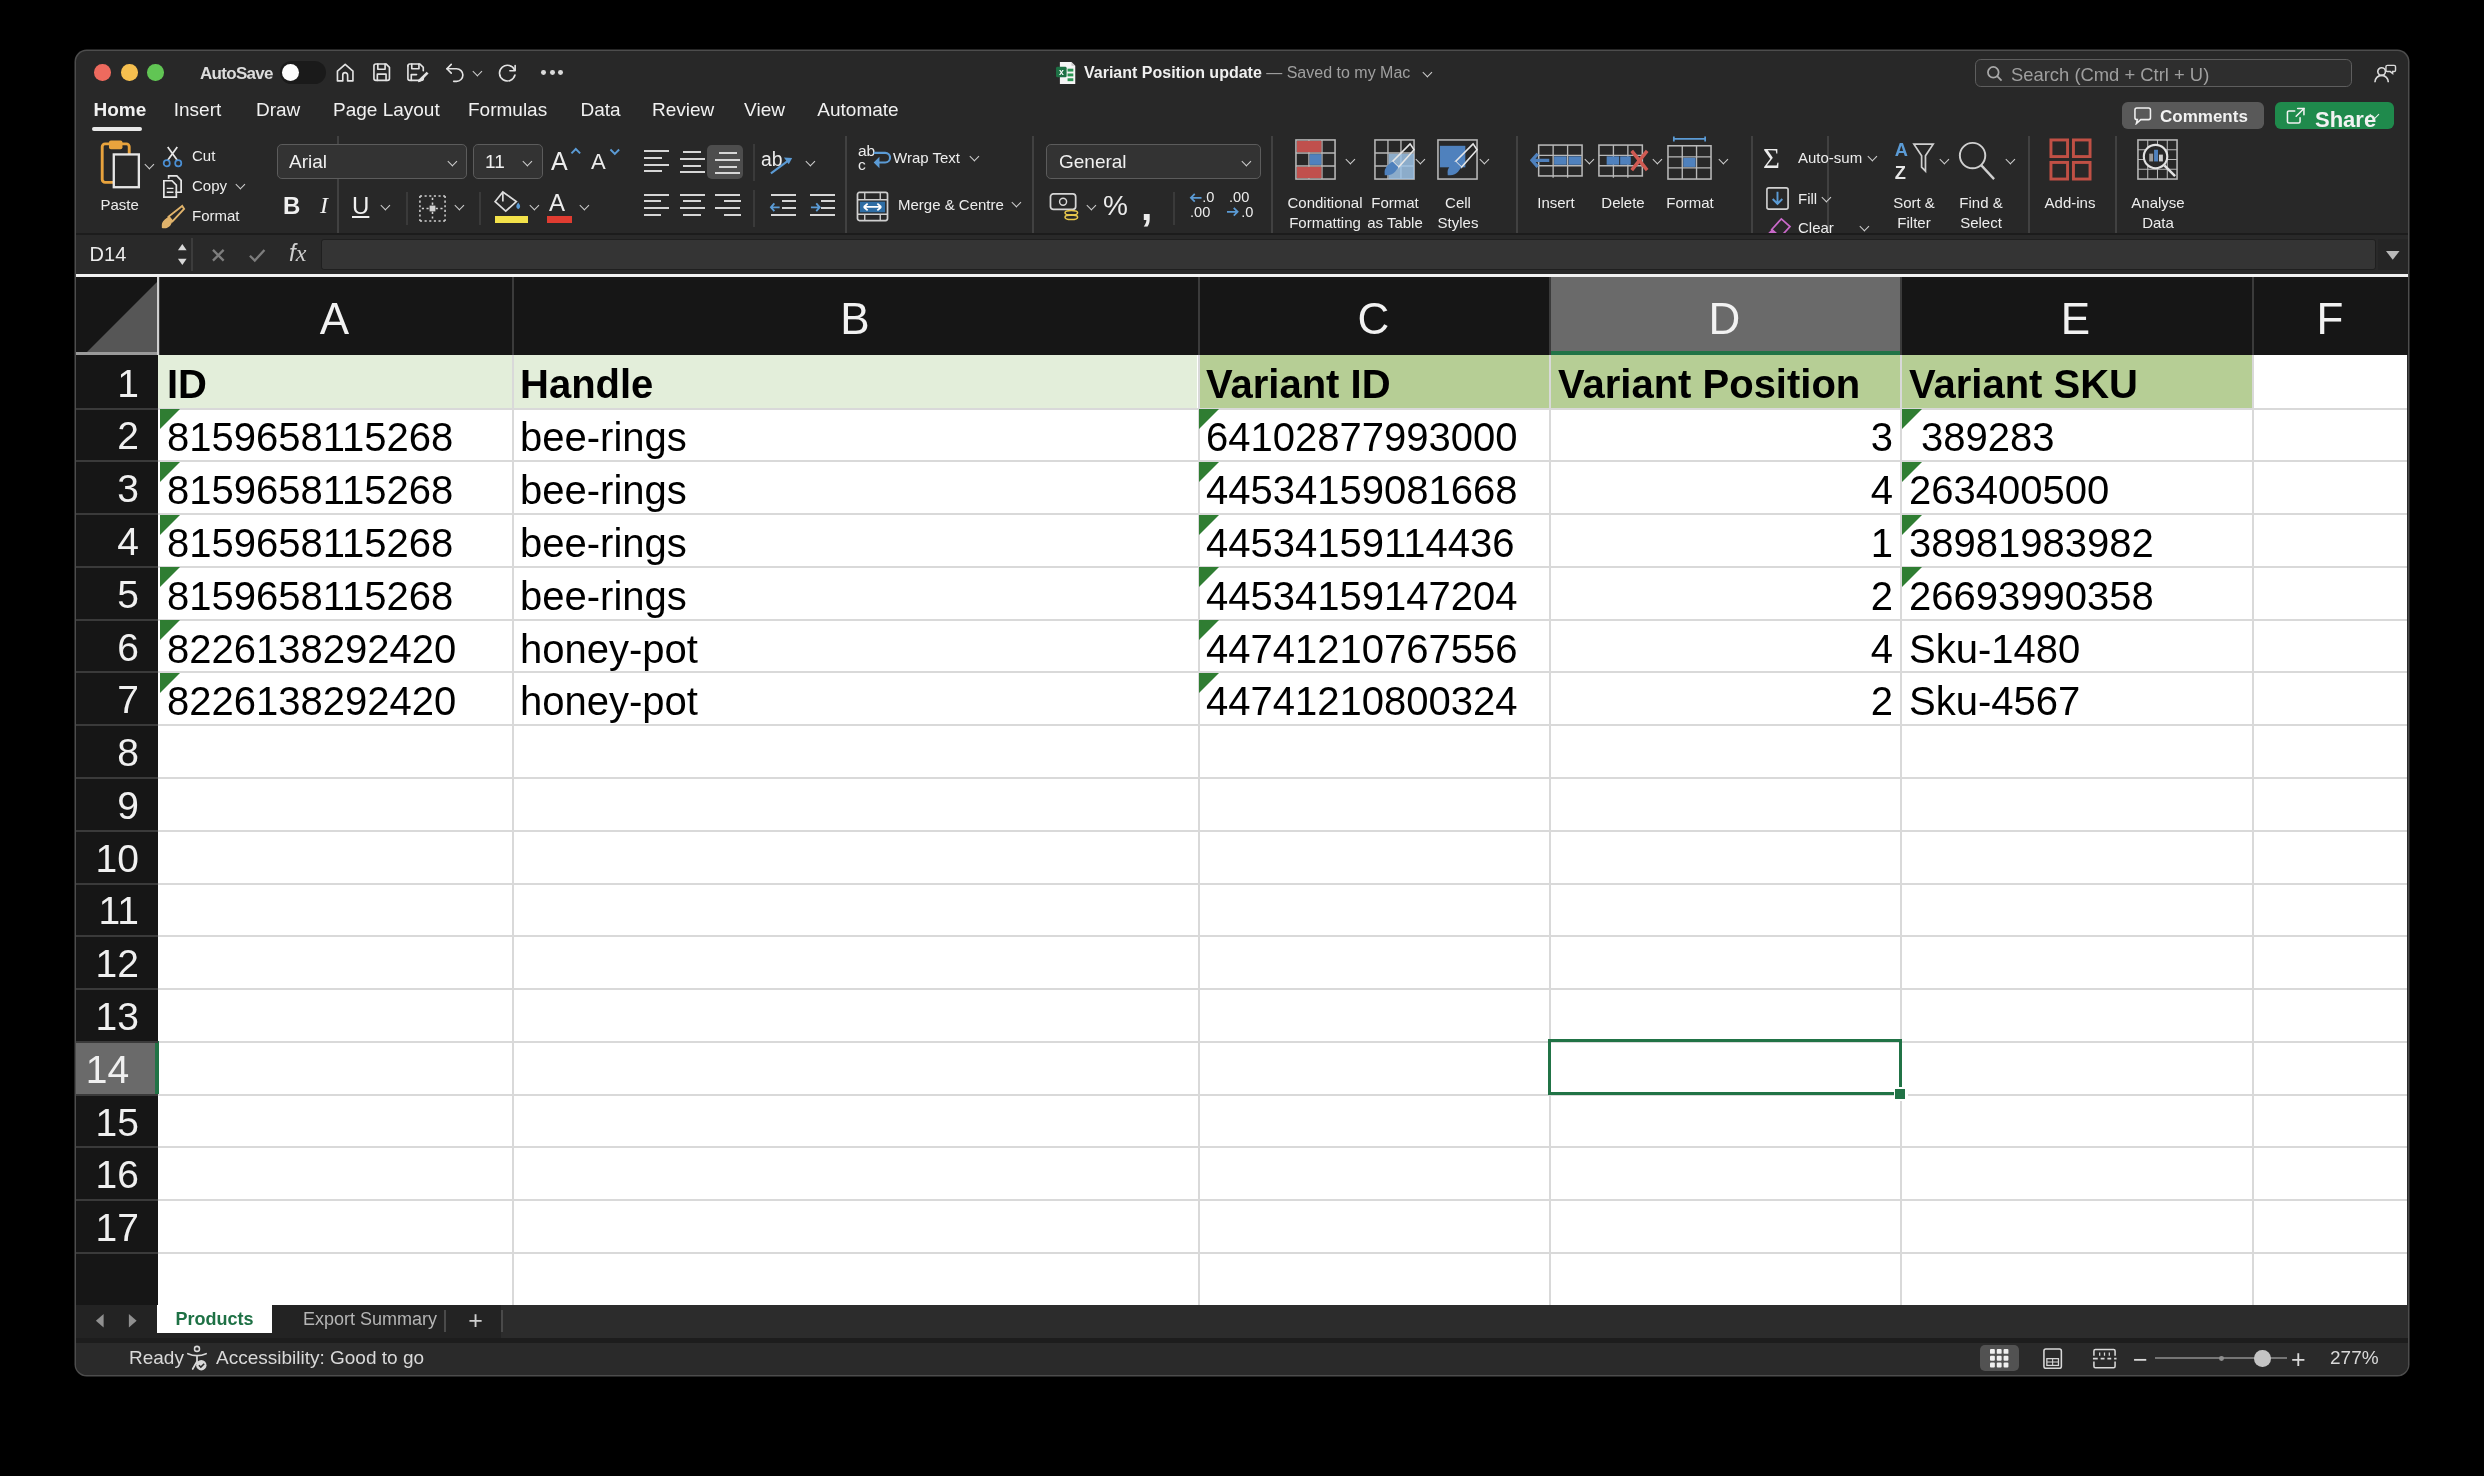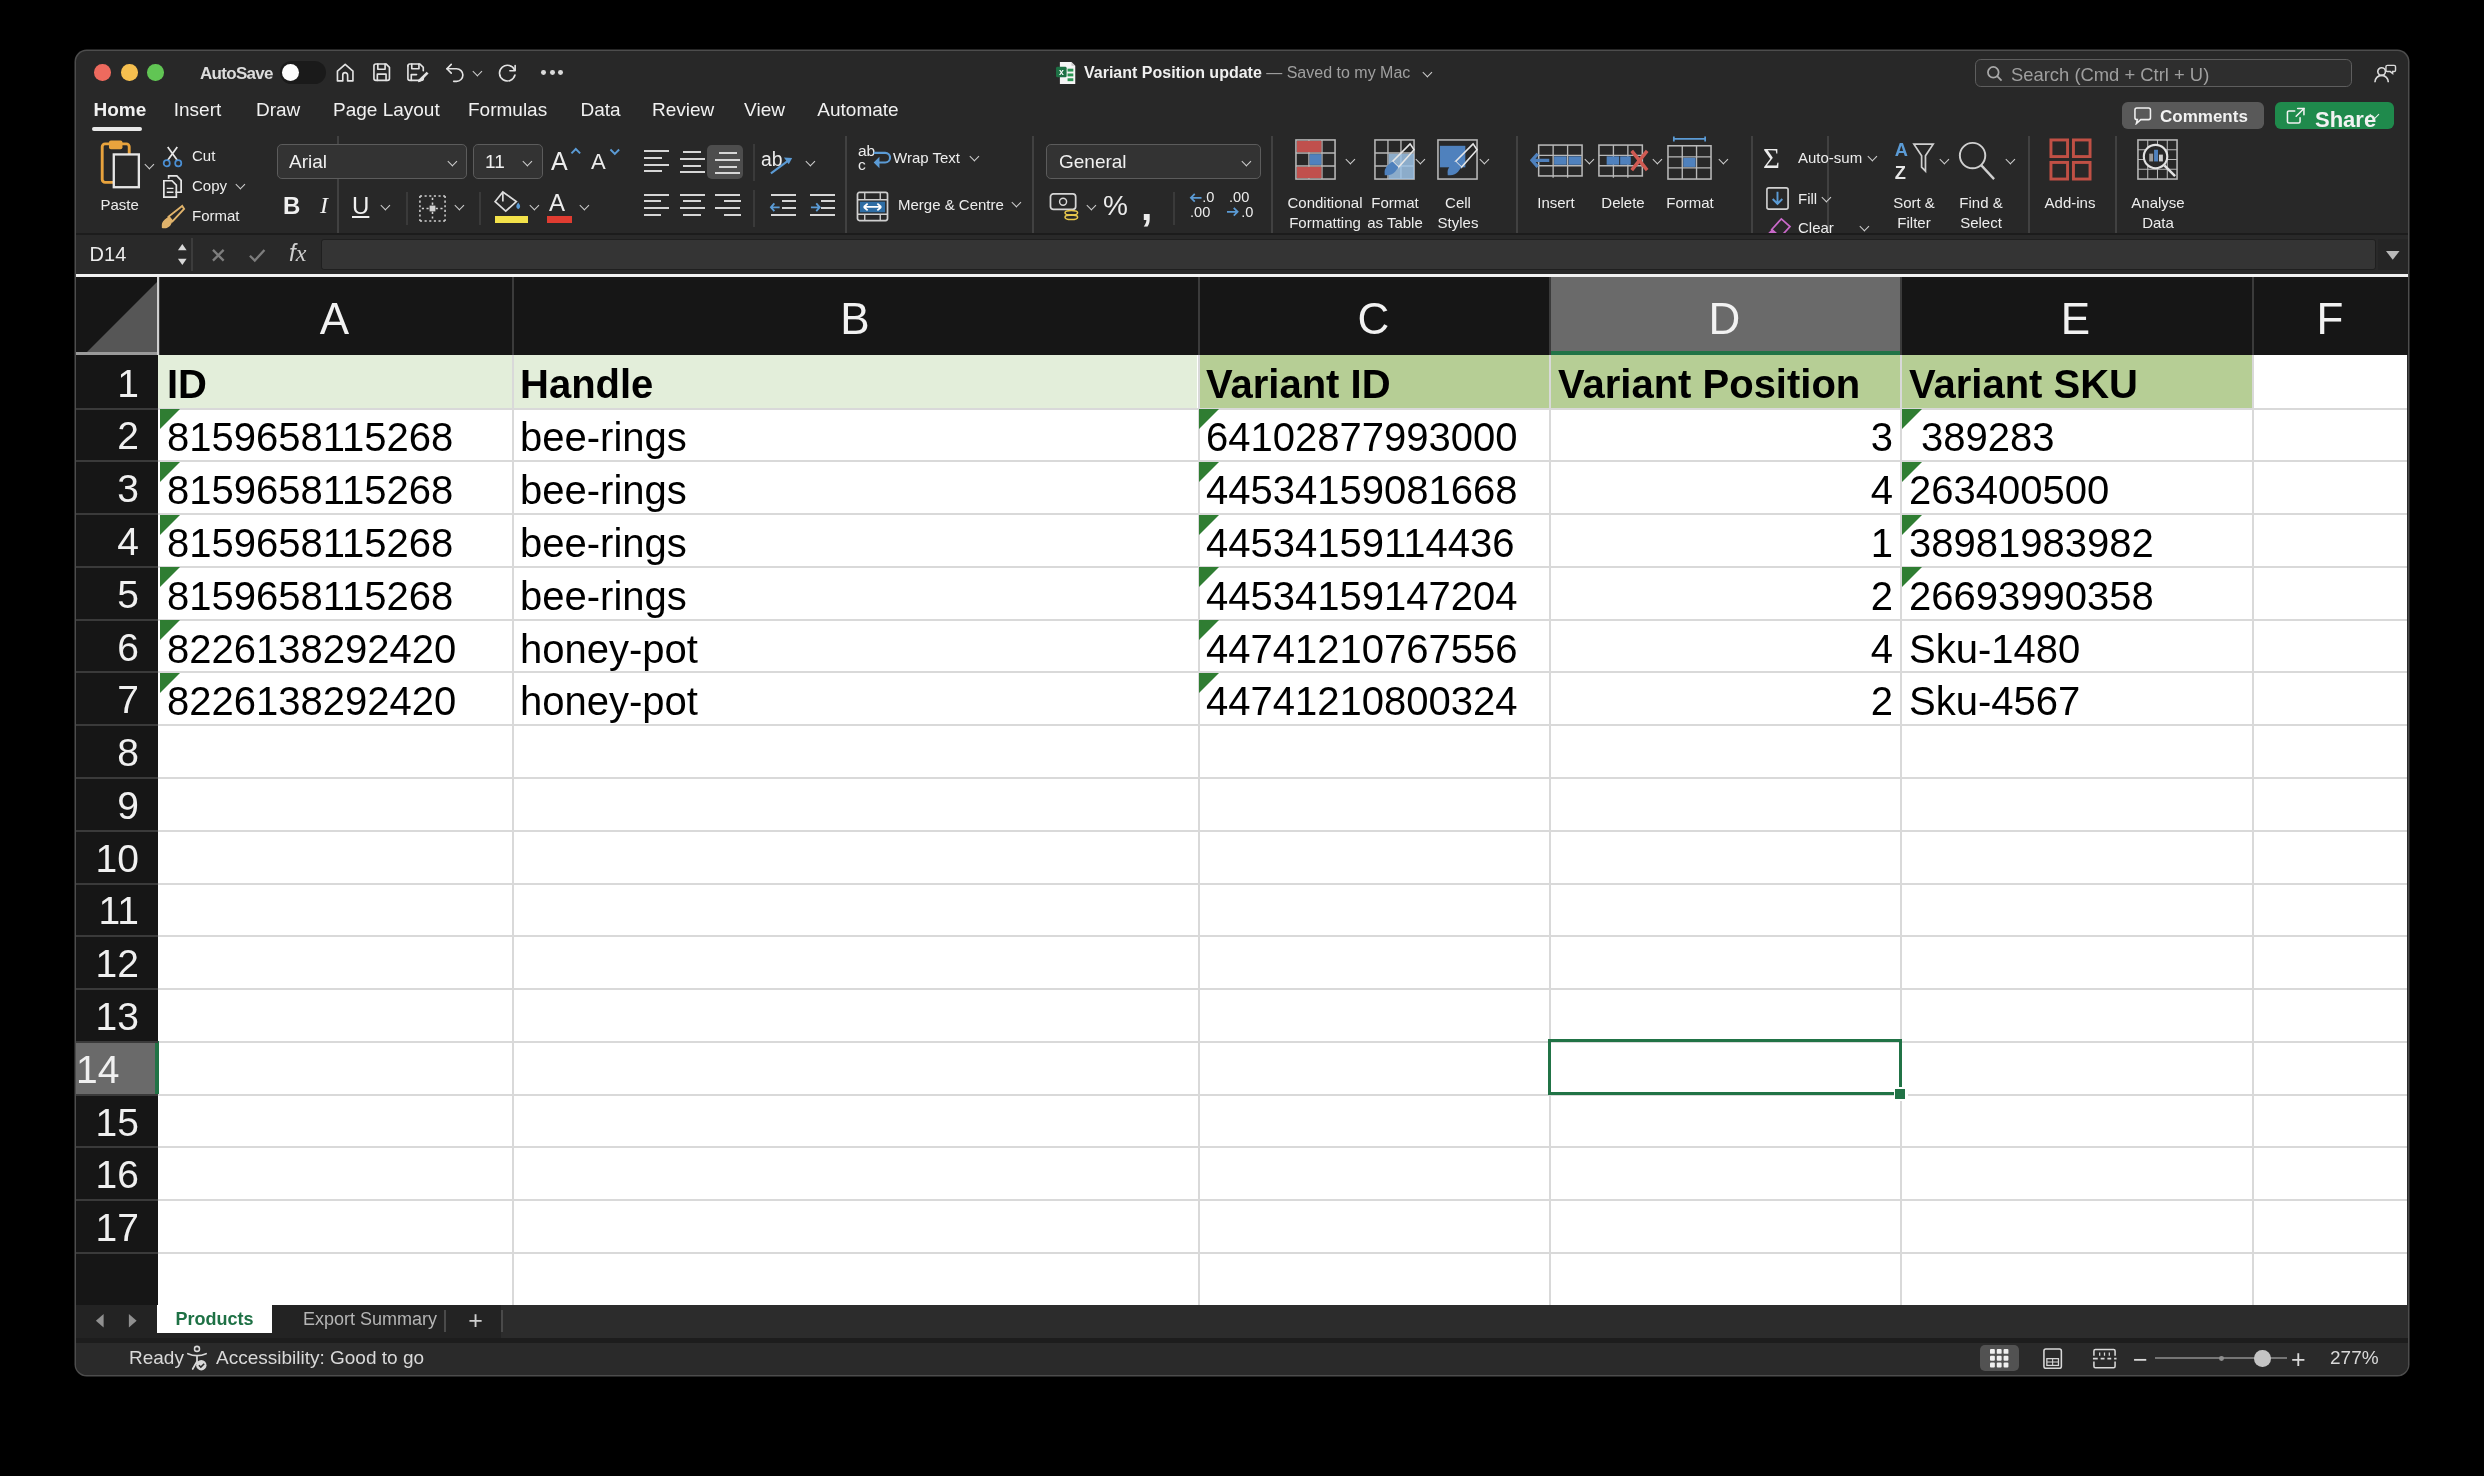--- a/index.html
+++ b/index.html
@@ -430,21 +430,21 @@
 <div class="ab" style="left:0px;top:728px;width:63px;height:53px;line-height:53px;font-size:39px;color:#f0f0f0;text-align:right;">9</div>
 <div class="ab" style="left:0px;top:726px;width:82px;height:1.5px;background:#3a3a3a;"></div>
 <div class="ab" style="left:0px;top:781px;width:63px;height:53px;line-height:53px;font-size:39px;color:#f0f0f0;text-align:right;">10</div>
 <div class="ab" style="left:0px;top:779px;width:82px;height:1.5px;background:#3a3a3a;"></div>
 <div class="ab" style="left:0px;top:833px;width:63px;height:53px;line-height:53px;font-size:39px;color:#f0f0f0;text-align:right;">11</div>
 <div class="ab" style="left:0px;top:832px;width:82px;height:1.5px;background:#3a3a3a;"></div>
 <div class="ab" style="left:0px;top:886px;width:63px;height:53px;line-height:53px;font-size:39px;color:#f0f0f0;text-align:right;">12</div>
 <div class="ab" style="left:0px;top:884px;width:82px;height:1.5px;background:#3a3a3a;"></div>
 <div class="ab" style="left:0px;top:939px;width:63px;height:53px;line-height:53px;font-size:39px;color:#f0f0f0;text-align:right;">13</div>
 <div class="ab" style="left:0px;top:937px;width:82px;height:1.5px;background:#3a3a3a;"></div>
-<div class="ab" style="left:0px;top:992px;width:63px;height:53px;line-height:53px;font-size:39px;color:#f0f0f0;text-align:left;">14</div>
+<div class="ab" style="left:0px;top:992px;width:63px;height:53px;line-height:53px;font-size:39px;color:#f0f0f0;text-align:center;">14</div>
 <div class="ab" style="left:0px;top:990px;width:82px;height:1.5px;background:#3a3a3a;"></div>
 <div class="ab" style="left:0px;top:1045px;width:63px;height:53px;line-height:53px;font-size:39px;color:#f0f0f0;text-align:right;">15</div>
 <div class="ab" style="left:0px;top:1043px;width:82px;height:1.5px;background:#3a3a3a;"></div>
 <div class="ab" style="left:0px;top:1097px;width:63px;height:53px;line-height:53px;font-size:39px;color:#f0f0f0;text-align:right;">16</div>
 <div class="ab" style="left:0px;top:1095px;width:82px;height:1.5px;background:#3a3a3a;"></div>
 <div class="ab" style="left:0px;top:1150px;width:63px;height:53px;line-height:53px;font-size:39px;color:#f0f0f0;text-align:right;">17</div>
 <div class="ab" style="left:0px;top:1148px;width:82px;height:1.5px;background:#3a3a3a;"></div>
 <div class="ab" style="left:0px;top:1245px;width:63px;height:53px;line-height:53px;font-size:36px;color:#f0f0f0;text-align:right;">18</div>
 <div class="ab" style="left:0px;top:1201px;width:82px;height:1.5px;background:#3a3a3a;"></div>
 <div class="ab" style="left:91px;top:307px;height:53px;line-height:53px;font-size:40px;font-weight:bold;color:#000;white-space:nowrap;">ID</div>

